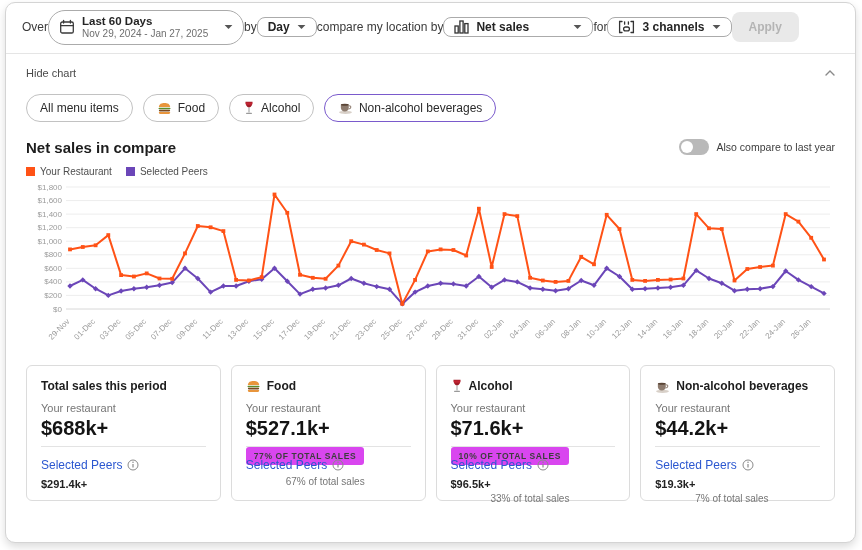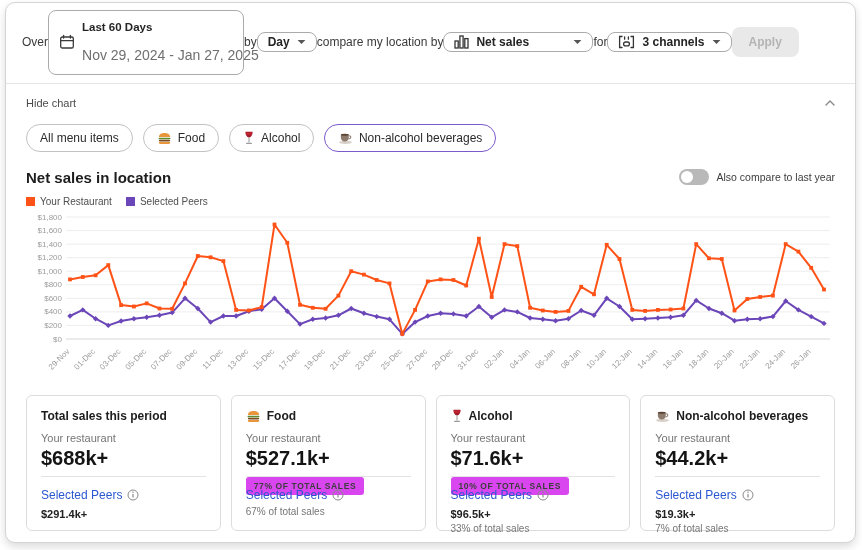--- a/index.html
+++ b/index.html
@@ -7,24 +7,24 @@
     font-family: "Liberation Sans", sans-serif; color: #2d2d2d; }
   .app-card { position: absolute; left: 5px; top: 2px; width: 851px; height: 541px;
     background: #fff; border: 1px solid #d4d4d4; border-radius: 10px;
     box-shadow: 0 4px 8px rgba(0,0,0,0.14); overflow: hidden; }
   
   .toolbar { display: flex; align-items: center; gap: 0; padding: 7px 16px 8px 16px; }
   .tb-label { font-size: 12px; color: #3a3a3a; white-space: nowrap; }
   .dd { display: flex; align-items: center; gap: 7px; border: 1px solid #ababab;
     border-radius: 8px; background: #fff; padding: 2px 10px; cursor: pointer; white-space: nowrap; }
   .dd-strong { font-size: 12px; font-weight: bold; color: #252525; }
-  .dd-date { width: 196px; justify-content: space-between; padding: 9px 10px; }
+  .dd-date { width: 196px; justify-content: space-between; padding: 3px 10px; border-radius: 17px; }
   .dd-stack { display: flex; flex-direction: column; line-height: 1.25; }
   .dd-stack .primary { font-size: 11.5px; font-weight: bold; color: #252525; }
-  .dd-stack .secondary { font-size: 14px; color: #6f6f6f; margin-top: 13px; }
+  .dd-stack .secondary { font-size: 10px; color: #6f6f6f; }
   .dd-metric { width: 150px; justify-content: space-between; }
   .dd-left { display: flex; align-items: center; gap: 7px; }
   .apply-btn { background: #e9e9e9; color: #b4b4b4; border: none; border-radius: 8px;
     padding: 8px 17px; font-size: 12px; font-weight: bold; cursor: default; }
   .tb-divider { border-bottom: 1px solid #e5e5e5; }
   
   .content { padding: 13px 20px 0 20px; }
   .hide-row { display: flex; justify-content: space-between; align-items: center; }
   .hide-chart { font-size: 11px; color: #4a4a4a; cursor: pointer; }
   .collapse { cursor: pointer; display: inline-flex; }
@@ -45,32 +45,32 @@
   .legend { display: flex; gap: 14px; margin-top: 10px; }
   .legend-item { display: inline-flex; align-items: center; gap: 5px;
     font-size: 10px; color: #4f4f4f; }
   .swatch { width: 9px; height: 9px; display: inline-block; }
   #chart { margin-top: 2px; }
   .axis { font-size: 8px; fill: #9b9b9b; font-family: "Liberation Sans", sans-serif; }
   
   .cards { display: grid; grid-template-columns: repeat(4, 1fr); gap: 10px; margin-top: 4px; }
   .card { position: relative; border: 1px solid #dcdcdc; border-radius: 6px;
     background: #fff; padding: 13px 14px; height: 136px; }
-  .card-title { display: flex; align-items: flex-start; gap: 6px; font-size: 12px;
+  .card-title { display: flex; align-items: flex-end; gap: 6px; font-size: 12px;
     font-weight: bold; color: #1d1d1d; }
   .your-label { font-size: 11px; color: #767676; margin-top: 9px; }
   .your-value { font-size: 20px; font-weight: bold; color: #141414; margin-top: 3px; }
   .badge { display: inline-block; background: #d946ef; color: #3d3d3d; font-size: 8.5px;
     font-weight: bold; letter-spacing: 0.6px; padding: 4px 8px; border-radius: 3px; margin-top: 7px; }
   .peers-section { position: absolute; left: 14px; right: 14px; top: 80px;
     border-top: 1px solid #e3e3e3; padding-top: 8px; }
   .peers-link { display: inline-flex; align-items: center; gap: 5px; font-size: 12px;
     color: #2b57d0; cursor: pointer; }
   .peers-value { font-size: 11px; font-weight: bold; color: #222; margin-top: 5px; }
-  .peers-pct { font-size: 10px; color: #767676; margin-top: 3px; }
+  .peers-pct { font-size: 10px; color: #767676; margin-top: 3px; margin-left: 40px; }
 </style>
 </head>
 <body>
 
 <div class="app-card">
 
   <div class="toolbar">
     <span class="tb-label">Over</span>
 
     <div class="dd dd-date">
@@ -194,21 +194,21 @@
               <path d="M3 4 H11.5 V7.4 C11.5 9.9 9.6 11.4 7.25 11.4 C4.9 11.4 3 9.9 3 7.4 Z" fill="#8d7b6e"></path>
               <path d="M11.5 5 C13.3 5 13.9 5.9 13.7 6.9 C13.5 7.9 12.6 8.7 11.1 8.7" fill="none" stroke="#8d7b6e" stroke-width="1.1"></path>
               <ellipse cx="7.25" cy="4" rx="4.25" ry="1.1" fill="#5a4536"></ellipse>
             </svg>
           </span>
           <span>Non-alcohol beverages</span>
         </button>
       </div>
 
     <div class="title-row">
-      <div class="section-title">Net sales in location</div>
+      <div class="section-title">Net sales in compare</div>
       <div class="toggle-wrap">
         <span class="toggle-track">
             <span class="toggle-knob"></span>
           </span>
         <span class="toggle-label">Also compare to last year</span>
       </div>
     </div>
 
     <div class="legend" id="legend">
         <span class="legend-item">

